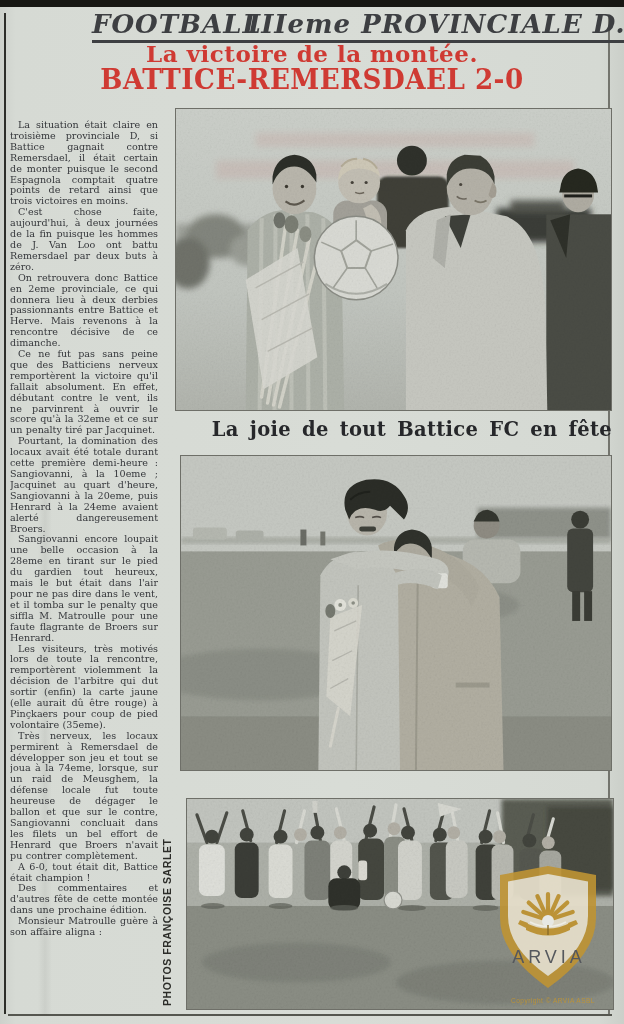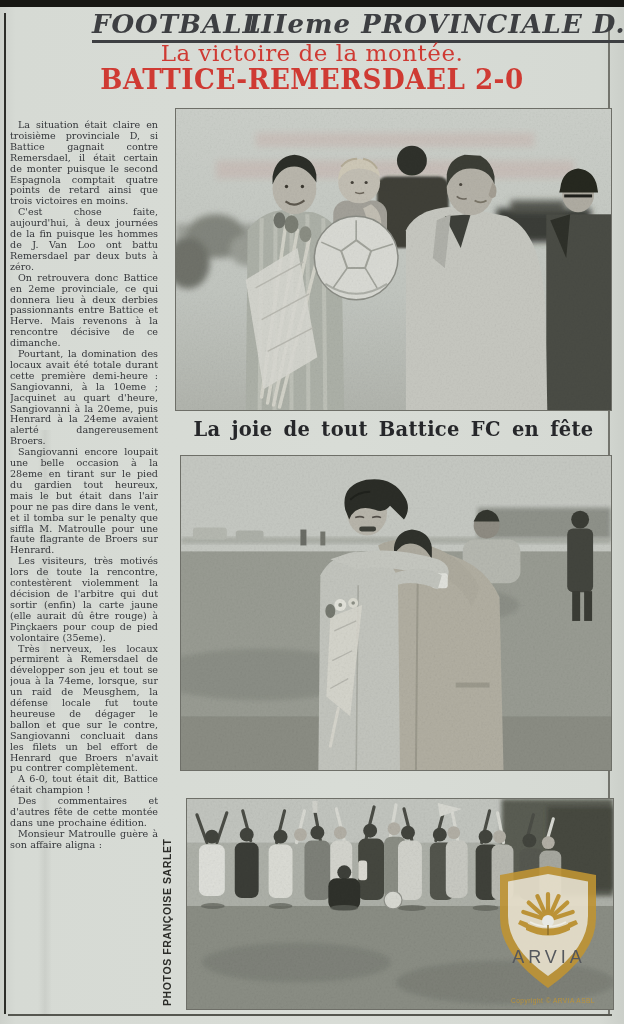--- a/index.html
+++ b/index.html
@@ -16,35 +16,35 @@
   .rule-right{position:absolute;left:608px;top:17px;width:2px;height:997px;background:#73746d;}
   .rule-bottom{position:absolute;left:8px;top:1014px;width:604px;height:2px;background:#55564f;}
   
   .masthead{position:absolute;top:9px;left:0;width:624px;color:#3d3f42;}
   .masthead span{position:absolute;font-style:italic;font-weight:600;font-size:26px;
     letter-spacing:1px;border-bottom:3px solid #3d3f42;padding-bottom:1px;white-space:nowrap;}
   .mh-section{left:92px;top:0;}
   .mh-league{left:248px;top:0;}
   
   .kicker{position:absolute;top:40px;left:0;width:624px;text-align:center;
-    color:#cf3a33;font-weight:normal;font-size:23px;letter-spacing:.5px;white-space:nowrap;}
+    color:#cf3a33;font-weight:bold;font-size:23px;letter-spacing:.5px;white-space:nowrap;}
   .title{position:absolute;top:64px;left:0;width:624px;text-align:center;
     color:#cf3a33;font-weight:bold;font-size:27px;letter-spacing:.5px;white-space:nowrap;
     transform:scaleX(.97);transform-origin:50% 50%;}
   
   .article{position:absolute;left:10px;top:120px;width:148px;height:908px;overflow:hidden;
     font-size:9.6px;line-height:10.9px;text-align:justify;color:#35373b;word-spacing:.4px;}
   .article p{margin:0;text-indent:8px;}
   
   .photo{position:absolute;border:1px solid #6e6f68;background:#c6c9c3;box-sizing:border-box;}
   .photo svg{display:block;width:100%;height:100%;}
   .photo1{left:175px;top:108px;width:437px;height:303px;}
   .photo2{left:180px;top:455px;width:432px;height:316px;}
   .photo3{left:186px;top:798px;width:428px;height:212px;}
-  .caption{position:absolute;left:175px;top:418px;width:437px;text-align:center;
+  .caption{position:absolute;left:175px;top:418px;width:437px;text-align:right;
     font-weight:bold;font-size:19.5px;letter-spacing:.3px;word-spacing:4px;color:#26272a;white-space:nowrap;}
   .credit{position:absolute;left:161px;top:860px;height:146px;
     writing-mode:vertical-rl;transform:rotate(180deg);
     font-family:"Liberation Sans",sans-serif;font-weight:bold;font-size:10.5px;
     letter-spacing:.6px;color:#2b2c28;white-space:nowrap;}
   
   .watermark{position:absolute;left:496px;top:864px;width:104px;height:126px;opacity:.95;}
   .watermark svg{display:block;width:100%;height:100%;}
   .wm-copy{position:absolute;left:489px;top:997px;width:128px;text-align:center;
     font-family:"Liberation Sans",sans-serif;font-size:6.5px;letter-spacing:.5px;
@@ -64,23 +64,24 @@
   <span class="mh-league">IIIeme PROVINCIALE D.</span>
 </div>
 
 <div class="kicker">La victoire de la montée.</div>
 <div class="title">BATTICE-REMERSDAEL 2-0</div>
 
 <div class="article">
   <p>La situation était claire en troisième provinciale D, si Battice gagnait contre Remersdael, il était certain de monter puisque le second Espagnola comptait quatre points de retard ainsi que trois victoires en moins.</p>
   <p>C'est chose faite, aujourd'hui, à deux journées de la fin puisque les hommes de J. Van Loo ont battu Remersdael par deux buts à zéro.</p>
   <p>On retrouvera donc Battice en 2eme provinciale, ce qui donnera lieu à deux derbies passionnants entre Battice et Herve. Mais revenons à la rencontre décisive de ce dimanche.</p>
+  <p>Ce ne fut pas sans peine que des Batticiens nerveux remportèrent la victoire qu'il fallait absolument. En effet, débutant contre le vent, ils ne parvinrent à ouvrir le score qu'à la 32eme et ce sur un penalty tiré par Jacquinet.</p>
   <p>Pourtant, la domination des locaux avait été totale durant cette première demi-heure : Sangiovanni, à la 10eme ; Jacquinet au quart d'heure, Sangiovanni à la 20eme, puis Henrard à la 24eme avaient alerté dangereusement Broers.</p>
   <p>Sangiovanni encore loupait une belle occasion à la 28eme en tirant sur le pied du gardien tout heureux, mais le but était dans l'air pour ne pas dire dans le vent, et il tomba sur le penalty que siffla M. Matroulle pour une faute flagrante de Broers sur Henrard.</p>
-  <p>Les visiteurs, très motivés lors de toute la rencontre, contestèrent violemment la décision de l'arbitre qui dut sortir (enfin) la carte jaune (elle aurait dû être rouge) à Pinçkaers pour coup de pied volontaire (35eme).</p>
+  <p>Les visiteurs, très motivés lors de toute la rencontre, remportèrent violemment la décision de l'arbitre qui dut sortir (enfin) la carte jaune (elle aurait dû être rouge) à Pinçkaers pour coup de pied volontaire (35eme).</p>
   <p>Très nerveux, les locaux permirent à Remersdael de développer son jeu et tout se joua à la 74eme, lorsque, sur un raid de Meusghem, la défense locale fut toute heureuse de dégager le ballon et que sur le contre, Sangiovanni concluait dans les filets un bel effort de Henrard que Broers n'avait pu contrer complètement.</p>
   <p>A 6-0, tout était dit, Battice était champion !</p>
   <p>Des commentaires et d'autres fête de cette montée dans une prochaine édition.</p>
   <p>Monsieur Matroulle guère à son affaire aligna :</p>
 
 </div>
 
 <div class="photo photo1">
 <svg viewBox="0 0 437 303" preserveAspectRatio="none">
   <defs>

